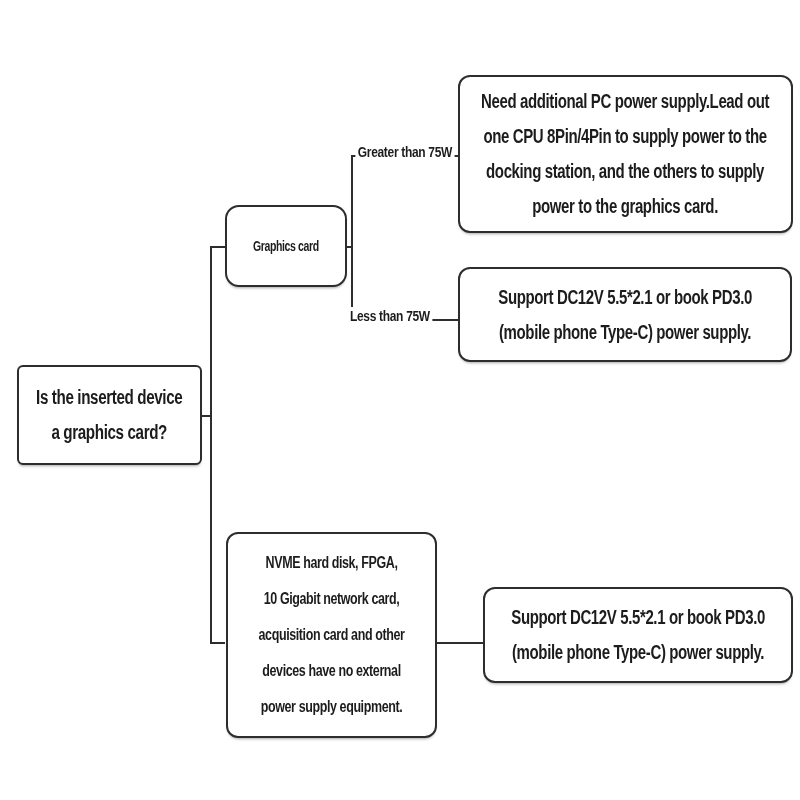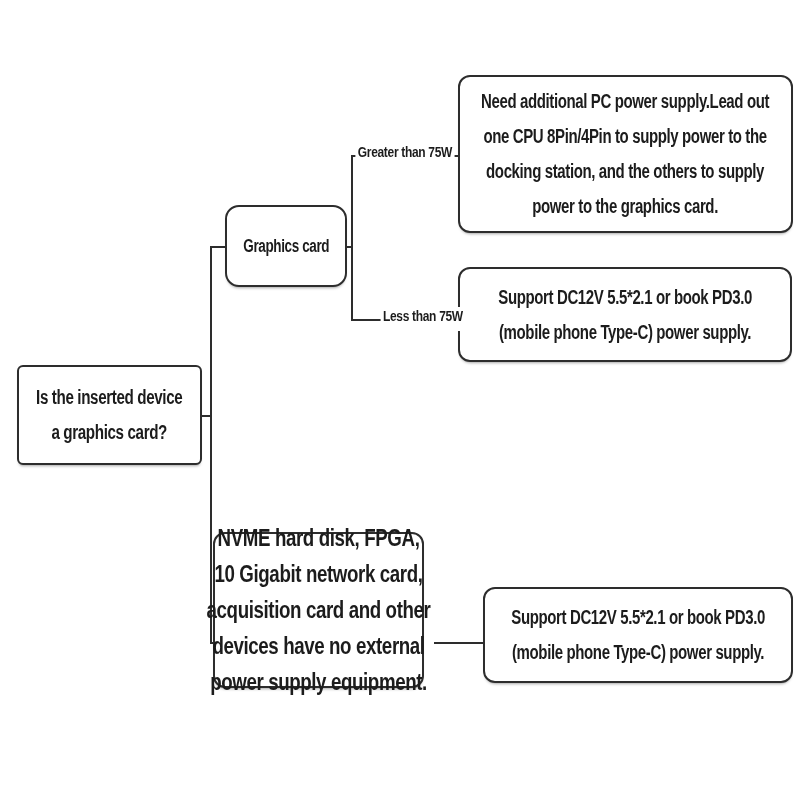--- a/index.html
+++ b/index.html
@@ -47,42 +47,42 @@
   }
   .edge-label .txt{
     --sx:0.8;
     letter-spacing:-0.4px;
     background:#fff;
     padding:0 3px;
   }
   
   .root          {left:17px;  top:365px; width:185px; height:100px; font-size:20px; line-height:35px; border-radius:6px;}
   .root .txt     {--sx:0.76;}
-  .graphics      {left:225px; top:205px; width:122px; height:82px;  font-size:18px; border-radius:14px;}
+  .graphics      {left:225px; top:205px; width:122px; height:82px;  font-size:14px; border-radius:14px;}
   .graphics .txt {--sx:0.75;}
   .pcpsu         {left:458px; top:75px;  width:335px; height:158px; font-size:20px; line-height:35px;}
   .pcpsu .txt    {--sx:0.75;}
   .dc12v-top     {left:458px; top:267px; width:334px; height:95px;  font-size:20px; line-height:35px;}
   .dc12v-top .txt{--sx:0.75;}
-  .nvme          {left:213px; top:532px; width:211px; height:156px; font-size:24px; line-height:36px;}
+  .nvme          {left:226px; top:532px; width:211px; height:206px; font-size:16px; line-height:36px;}
   .nvme .txt     {--sx:0.78;}
   .dc12v-bot     {left:483px; top:587px; width:310px; height:96px;  font-size:20px; line-height:35px;}
   .dc12v-bot .txt{--sx:0.75;}
   
   .c-root-stub   {left:202px; top:415px; width:10px;}
   .c-trunk       {left:210px; top:246px; height:398px;}
   .c-gfx-elbow   {left:210px; top:246px; width:17px;}
   .c-gfx-stub    {left:347px; top:246px; width:6px;}
   .c-branch      {left:351px; top:155px; height:166px;}
   .c-greater     {left:351px; top:155px; width:107px;}
   .c-less        {left:351px; top:319px; width:107px;}
   .c-nvme-elbow  {left:210px; top:642px; width:15px;}
   .c-nvme-out    {left:434px; top:642px; width:49px;}
   .lbl-greater   {left:351px; top:143px; width:107px; height:24px;}
-  .lbl-less      {left:369px; top:307px; width:107px; height:24px;}
+  .lbl-less      {left:336px; top:307px; width:107px; height:24px;}
 </style>
 </head>
 <body>
 
 <div id="canvas">
 
   <div class="hline c-root-stub"></div>
   <div class="vline c-trunk"></div>
   <div class="hline c-gfx-elbow"></div>
   <div class="hline c-gfx-stub"></div>

